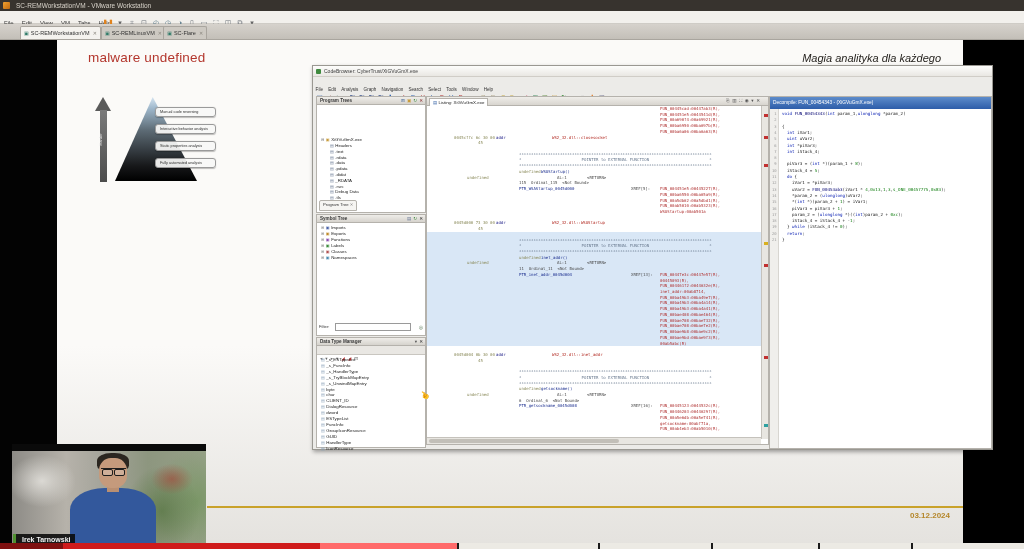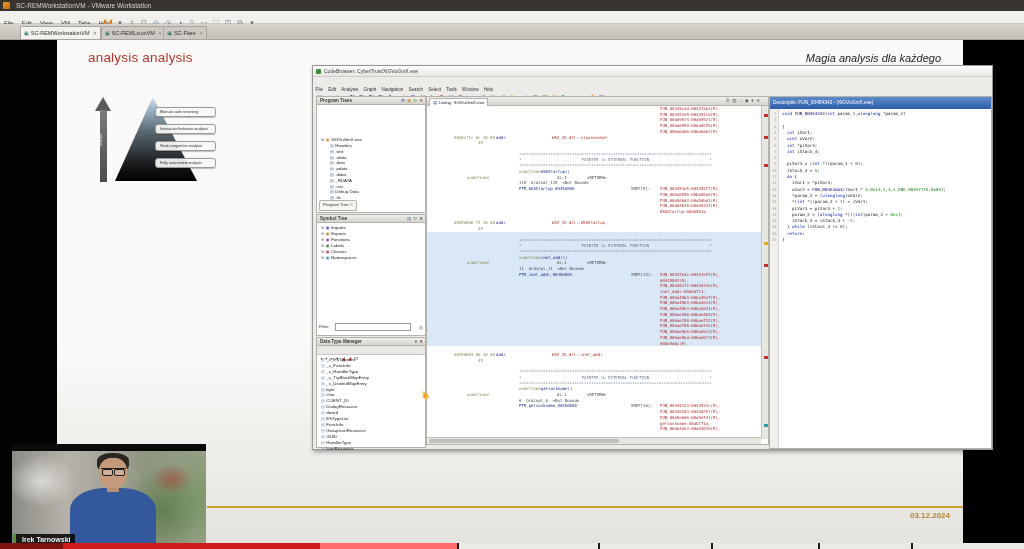--- a/index.html
+++ b/index.html
@@ -124,22 +124,22 @@
     <div class="vm-tab active" style="left: 20px;"><span class="tabicon">▣</span><span>SC-REMWorkstationVM</span><span class="tabx">✕</span></div>
     <div class="vm-tab" style="left: 100.9px;"><span class="tabicon">▣</span><span>SC-REMLinuxVM</span><span class="tabx">✕</span></div>
     <div class="vm-tab" style="left: 163.2px;"><span class="tabicon">▣</span><span>SC-Flare</span><span class="tabx">✕</span></div>
   </div>
 
 <div class="abs stage">
   <div class="abs leftband"></div>
   <div class="abs rightband"></div>
 
   <div class="abs slide">
-    <div class="abs slide-title">analysis analysis</div>
-    <div class="abs tagline">Magia analysis dla każdego</div>
+    <div class="abs slide-title">malware undefined</div>
+    <div class="abs tagline">Magia analityka dla każdego</div>
 
     <div class="abs pyr-arrow">
       <div class="head"></div>
       <div class="shaft"></div>
       <div class="atext">Harder</div>
     </div>
     <div class="abs pyr-tri"></div>
     <div>
         <div class="abs pyr-box" style="top: 67px;">Manual code reversing</div>
         <div class="abs pyr-box" style="top: 84px;">Interactive behavior analysis</div>

